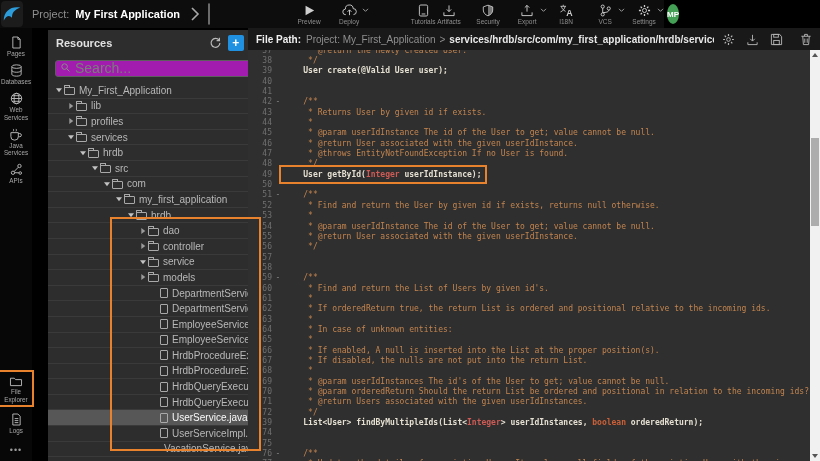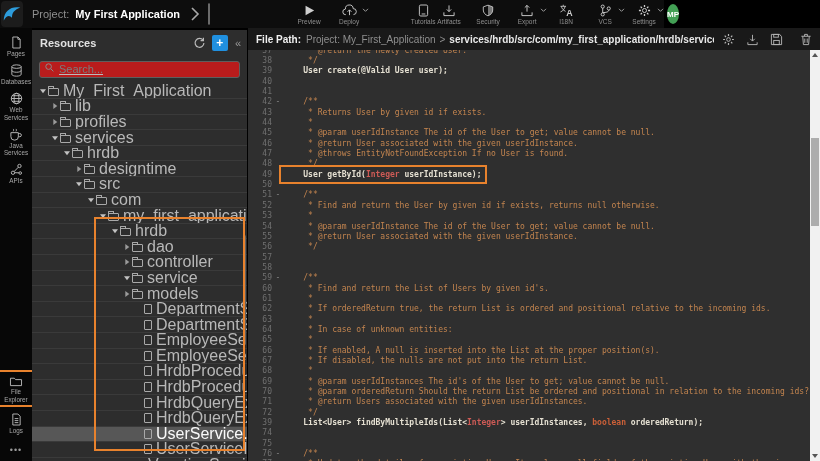--- a/index.html
+++ b/index.html
@@ -34,36 +34,36 @@
   
   .rail{ position:absolute; left:0; top:28px; width:32px; height:433px; background:var(--rail-bg); display:flex; flex-direction:column; align-items:center; padding-top:8px; }
   .rail-item{ display:flex; flex-direction:column; align-items:center; margin-bottom:7px; cursor:pointer; }
   .rail-item .ric{ height:13px; color:#BDBDBD; display:flex; align-items:center; }
   .rail-item .rlabel{ width:30px; font-size:6.3px; line-height:1.15; color:#A8A8A8; text-align:center; margin-top:1px; }
   .rail-spacer{ flex:1; }
   .rail-item.boxed{ border:2px solid var(--orange); padding:2px 1px; margin-bottom:6px; }
   .rail-more{ color:#9a9a9a; font-size:9px; letter-spacing:1px; margin:4px 0 6px; cursor:pointer; }
 
   
-  .resources{ position:absolute; left:32px; top:30px; width:215px; height:431px; background:var(--panel-bg); overflow:hidden; }
+  .resources{ position:absolute; left:48px; top:30px; width:215px; height:431px; background:var(--panel-bg); overflow:hidden; }
   .res-head{ height:26px; display:flex; align-items:center; padding:0 6px 0 8px; }
   .res-title{ color:#E2E2E2; font-weight:bold; font-size:11px; flex:1; }
   .res-refresh{ color:#B9B9B9; display:flex; margin-right:7px; cursor:pointer; }
   .res-add{ width:16px; height:16px; background:var(--blue); border-radius:2px; color:#fff; display:flex; align-items:center; justify-content:center; font-size:12px; font-weight:bold; cursor:pointer; }
   .res-collapse{ color:#9a9a9a; font-size:11px; margin-left:7px; cursor:pointer; }
   .res-search{ position:relative; padding:3px 7px 6px; }
-  .res-search input{ width:100%; height:17px; background:#b91c1c; border:1px solid #5E5E5E; border-radius:3px; color:#BBB; font-size:11px; padding:0 4px 0 19px; outline:none;text-decoration:underline; }
+  .res-search input{ width:100%; height:17px; background:#a21caf; border:1px solid #5E5E5E; border-radius:3px; color:#BBB; font-size:14px; padding:0 4px 0 19px; outline:none; }
   .res-search input::placeholder{ color:#7C7C7C; }
   .search-ic{ position:absolute; left:13px; top:7px; color:#8a8a8a; display:flex; }
   .tree{ position:relative; }
   .tree-row{ height:15.6px; display:flex; align-items:center; border-bottom:1px solid #3A3A3A; cursor:pointer; white-space:nowrap; overflow:hidden; }
   .tree-row.selected{ background:#575757; }
   .tree-row.selected .tr-label{ color:#FAFAFA; }
   .tr-arrow{ width:10px; display:flex; justify-content:center; flex:none; }
-  .tr-label{ color:#B8B8B8; font-size:16px; margin-left:4px; }
+  .tr-label{ color:#B8B8B8; font-size:10px; margin-left:4px; }
   .ico-folder{ width:11px; height:8px; border:1px solid #A9A9A9; border-radius:1px; position:relative; margin-top:2px; flex:none; }
   .ico-folder::before{ content:""; position:absolute; top:-3px; left:-1px; width:4px; height:2px; border:1px solid #A9A9A9; border-bottom:none; border-top-left-radius:1px; }
   .ico-file{ width:8px; height:10px; border:1px solid #A9A9A9; border-radius:1px; flex:none; }
   .res-scroll-thumb{ position:absolute; right:1px; top:205px; width:3px; height:110px; background:#616161; border-radius:2px; }
   .hl-tree-box{ position:absolute; left:62px; top:187px; width:151px; height:234px; border:2px solid var(--orange); pointer-events:none; z-index:6; }
 
   
   .fpbar{ position:absolute; left:248px; top:28px; width:572px; height:22px; background:#191919; display:flex; align-items:center; padding:0 8px; font-size:10px; white-space:nowrap; }
   .fp-label{ color:#F0F0F0; font-weight:bold; }
   .fp-project{ color:#8F8F8F; margin-left:5px; }
@@ -383,29 +383,20 @@
             <svg width="8" height="8" viewBox="0 0 8 8">
               <path d="M1 2.3h6L4 6.3z" fill="#C2C2C2"></path>
             </svg>
           </span>
           <span class="ico-folder"></span>
           <span class="tr-label">hrdb</span>
         </div>
         <div class="tree-row" style="padding-left: 42px;">
           <span class="tr-arrow">
             <svg width="8" height="8" viewBox="0 0 8 8">
-              <path d="M2.3 1v6L6.3 4z" fill="#9A9A9A"></path>
-            </svg>
-          </span>
-          <span class="ico-folder"></span>
-          <span class="tr-label">designtime</span>
-        </div>
-        <div class="tree-row" style="padding-left: 42px;">
-          <span class="tr-arrow">
-            <svg width="8" height="8" viewBox="0 0 8 8">
               <path d="M1 2.3h6L4 6.3z" fill="#C2C2C2"></path>
             </svg>
           </span>
           <span class="ico-folder"></span>
           <span class="tr-label">src</span>
         </div>
         <div class="tree-row" style="padding-left: 54px;">
           <span class="tr-arrow">
             <svg width="8" height="8" viewBox="0 0 8 8">
               <path d="M1 2.3h6L4 6.3z" fill="#C2C2C2"></path>

